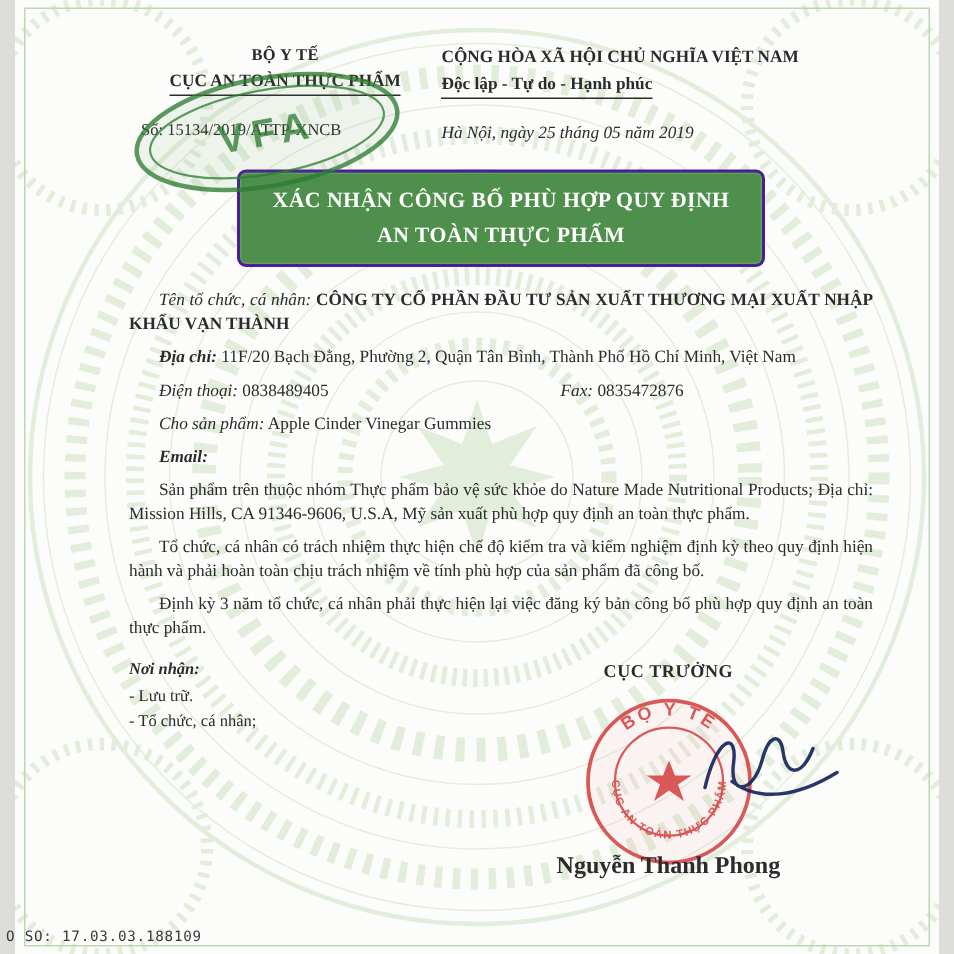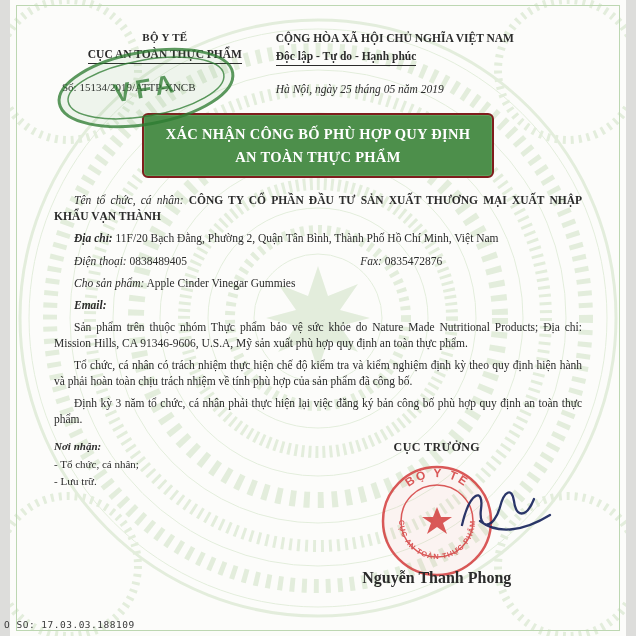--- a/index.html
+++ b/index.html
@@ -4,20 +4,21 @@
 <style>
   html,body{margin:0;padding:0;}
   body{
     width:636px;height:636px;position:relative;overflow:hidden;
     background:#dddddb;
     font-family:"Liberation Serif", serif;
   }
   .page{
     position:absolute;left:10px;right:10px;top:0;bottom:0;
     background:#fcfcfa;
+    padding-left:32px;
   }
   .frame{
     position:absolute;left:6px;right:6px;top:5px;bottom:5px;
     border:1px solid #bdd7b2;pointer-events:none;
   }
   .drum-bg{
     position:absolute;left:0;top:0;width:616px;height:636px;
     opacity:.55;pointer-events:none;
   }
   .content{
@@ -31,21 +32,21 @@
   .u{display:inline-block;border-bottom:1.2px solid #2b2b2b;padding-bottom:1px;}
   .ministry{font-size:11px;font-weight:bold;letter-spacing:.3px;}
   .dept{font-size:11.5px;font-weight:bold;margin-top:1px;}
   .docnum{font-size:11px;margin-top:16px;text-align:left;padding-left:8px;}
   .country{font-size:11.5px;font-weight:bold;}
   .motto{font-size:11.5px;font-weight:bold;margin-top:2px;}
   .dateline{font-style:italic;font-size:11.5px;margin-top:15px;}
   .vfa-stamp{position:absolute;left:-6px;top:12px;z-index:3;}
   .title-box{
     margin:16px auto 0 auto;width:fit-content;
-    background:#4d8f4b;border:2px solid #7f1d1d;border-radius:6px;
+    background:#4d8f4b;border:2px solid #4c1d95;border-radius:6px;
     padding:8px 22px;text-align:center;
     color:#ffffff;font-weight:bold;font-size:14.5px;line-height:1.55;
     letter-spacing:.3px;
     box-shadow:0 0 0 1px #5fa05d inset;
   }
   .bodytxt{margin-top:14px;}
   .p{margin:6px 0;text-align:justify;text-indent:20px;}
   .lbl-i{font-style:italic;}
   .lbl-bi{font-weight:bold;font-style:italic;}
   .org-val{font-weight:bold;}
@@ -161,22 +162,22 @@
       </div>
 
       <div class="p">Sản phẩm trên thuộc nhóm Thực phẩm bảo vệ sức khỏe do Nature Made Nutritional Products; Địa chỉ: Mission Hills, CA 91346-9606, U.S.A, Mỹ sản xuất phù hợp quy định an toàn thực phẩm.</div>
       <div class="p">Tổ chức, cá nhân có trách nhiệm thực hiện chế độ kiểm tra và kiểm nghiệm định kỳ theo quy định hiện hành và phải hoàn toàn chịu trách nhiệm về tính phù hợp của sản phẩm đã công bố.</div>
       <div class="p">Định kỳ 3 năm tổ chức, cá nhân phải thực hiện lại việc đăng ký bản công bố phù hợp quy định an toàn thực phẩm.</div>
     </div>
 
     <div class="footer">
       <div class="recipients">
         <div class="lbl-bi">Nơi nhận:</div>
+        <div class="recip-item">- Lưu trữ.</div>
         <div class="recip-item">- Tổ chức, cá nhân;</div>
-        <div class="recip-item">- Lưu trữ.</div>
       </div>
 
       <div class="signblock">
         <div class="signer-title">CỤC TRƯỞNG</div>
 
         <svg class="seal" width="120" height="120" viewBox="0 0 120 120" style="opacity:.85;">
           <defs>
             <path id="arcTop" d="M 16 60 A 44 44 0 0 1 104 60"></path>
             <path id="arcBottom" d="M 22 60 A 38 38 0 0 0 98 60"></path>
           </defs>

